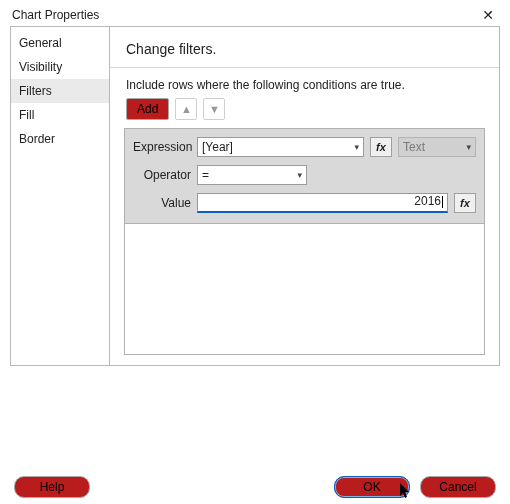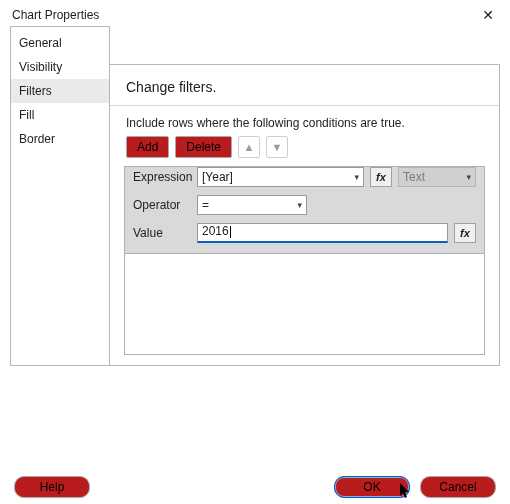--- a/index.html
+++ b/index.html
@@ -33,42 +33,43 @@
     cursor:pointer;
   }
   .side-item.selected {
     background:#eaeaea;
   }
   .main {
     flex:1;
     border:1px solid #b8b8b8;
     border-left:none;
     padding:10px 14px 10px 14px;
-    display:flex; flex-direction:column;margin-top:38px;
+    display:flex; flex-direction:column;
   }
   .section-title {
     font-size:14px; margin:4px 0 10px 2px;
   }
   .hr { height:1px; background:#d8d8d8; margin:0 -14px 10px -14px; }
   .subtext { margin:0 0 6px 2px; }
   .toolbar { display:flex; gap:6px; align-items:center; margin:0 0 8px 2px; }
   .btn {
     border:1px solid #a8a8a8; background:#b91c1c;
     padding:2px 10px; font-size:12px; border-radius:2px;
     cursor:pointer; line-height:16px;
   }
   .icon-btn {
     width:22px; height:22px; border:1px solid #cfcfcf; background:#fff;
     display:flex; align-items:center; justify-content:center;
     border-radius:2px; cursor:pointer;
   }
   .arrow { font-size:11px; color:#9a9a9a; }
   .filter-box {
     border:1px solid #b0b0b0; background:#d9d9d9;
-    padding:0 8px 10px 8px;
+    padding:8px 8px 10px 8px;
+    text-align:right;
   }
   .row { display:flex; align-items:center; margin-bottom:8px; gap:6px; }
   .row:last-child { margin-bottom:0; }
   .lbl { width:58px; }
   .select {
     border:1px solid #9a9a9a; background:#fff; height:20px;
     display:flex; align-items:center; justify-content:space-between;
     padding:0 4px; font-size:12px;
   }
   .select .chev { font-size:9px; color:#444; }
@@ -125,21 +126,20 @@
       <span>Border</span>
     </div>
   </div>
 
   <div class="main">
     <div class="section-title">Change filters.</div>
     <div class="hr"></div>
     <div class="subtext">Include rows where the following conditions are true.</div>
     <div class="toolbar">
       <button class="btn">Add</button>
-      <button class="btn">Delete</button>
       <div class="icon-btn">
         <span class="arrow">▲</span>
       </div>
       <div class="icon-btn">
         <span class="arrow">▼</span>
       </div>
     </div>
 
     <div class="filter-box">
       <div class="row">

